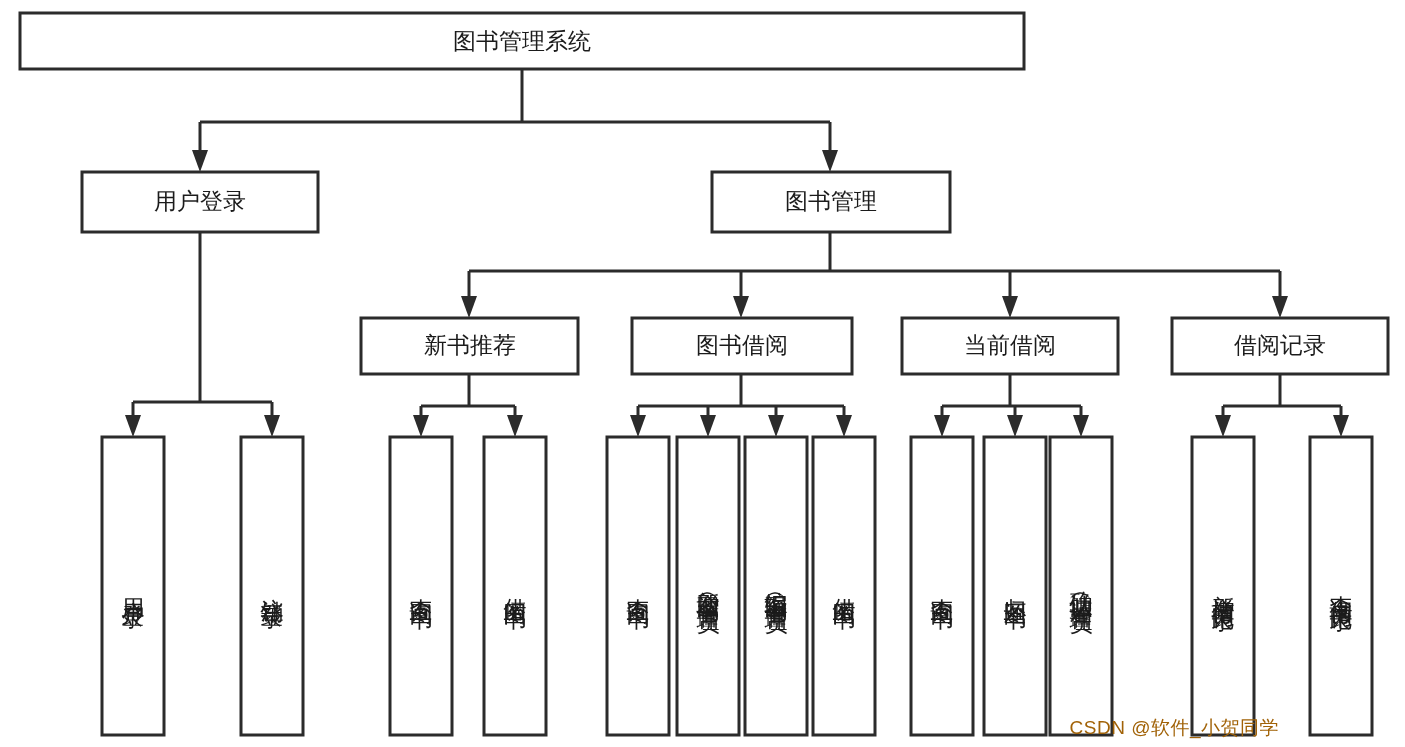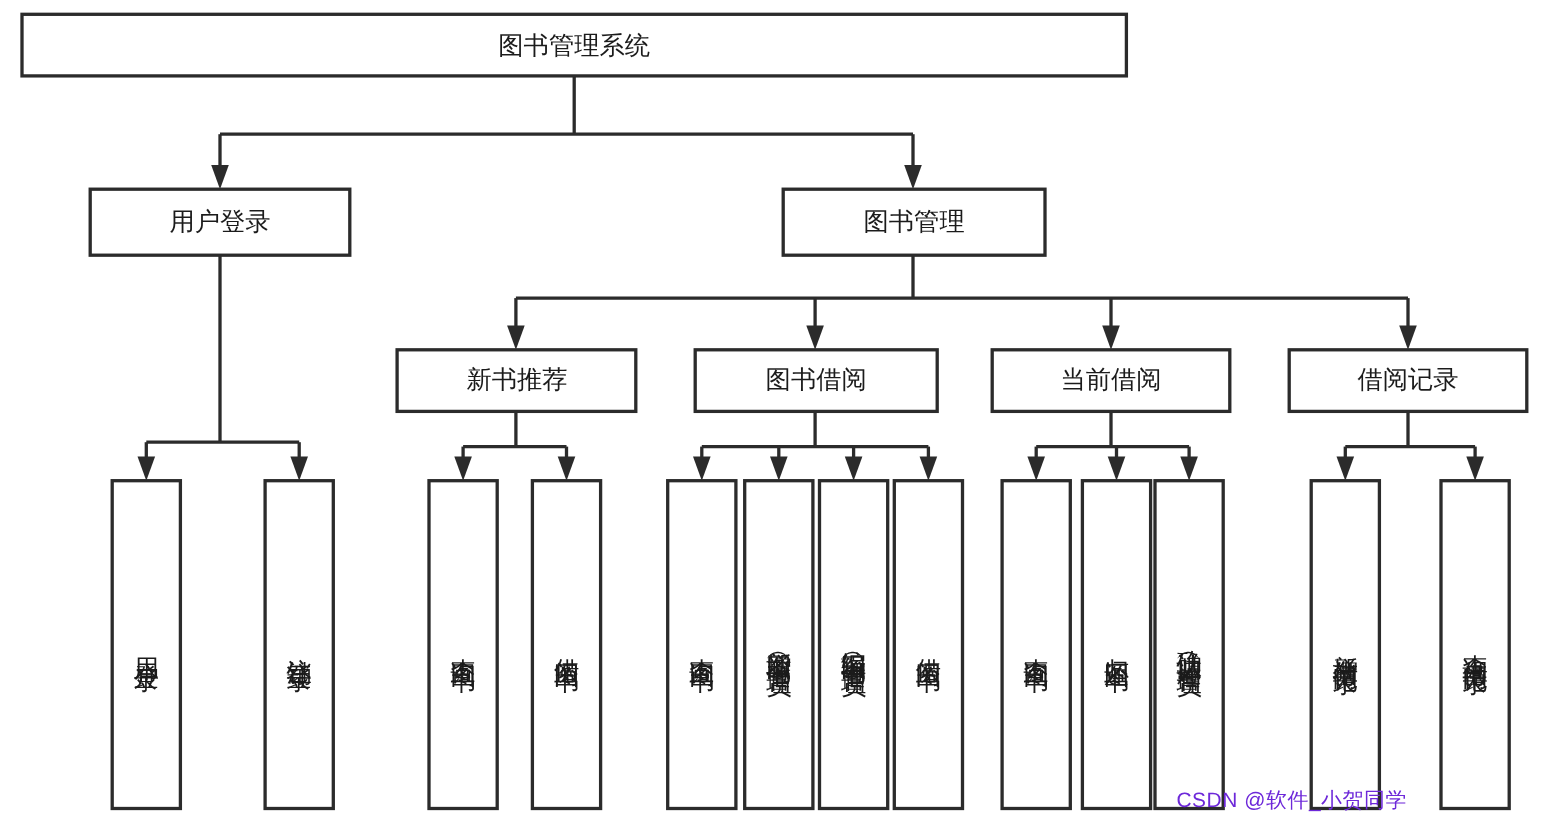--- a/index.html
+++ b/index.html
@@ -62,21 +62,21 @@
     justify-content: center;
     white-space: nowrap;
     pointer-events: none;
   }
   .watermark {
     position: absolute;
     right: 8px;
     bottom: 6px;
     font-family: "Liberation Sans", "DejaVu Sans", sans-serif;
     font-size: 19px;
-    color: #6d28d9;
+    color: #a16207;
     letter-spacing: 0.5px;
     white-space: nowrap;
   }
 </style>
 </head>
 <body>
 
 <div id="diagram-root">
 
   <svg id="flow-svg" viewBox="0 0 1405 747">

